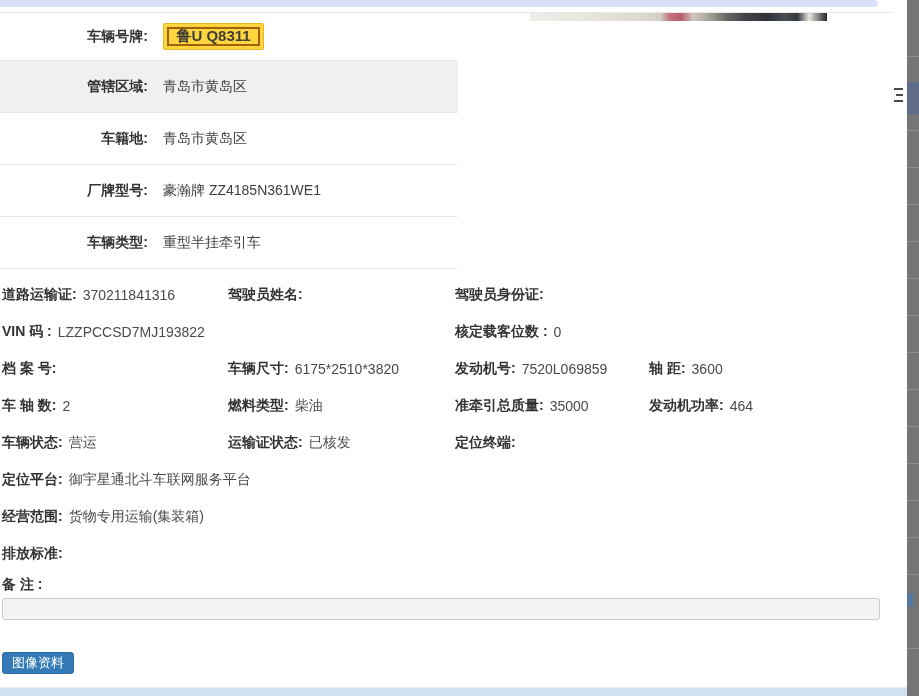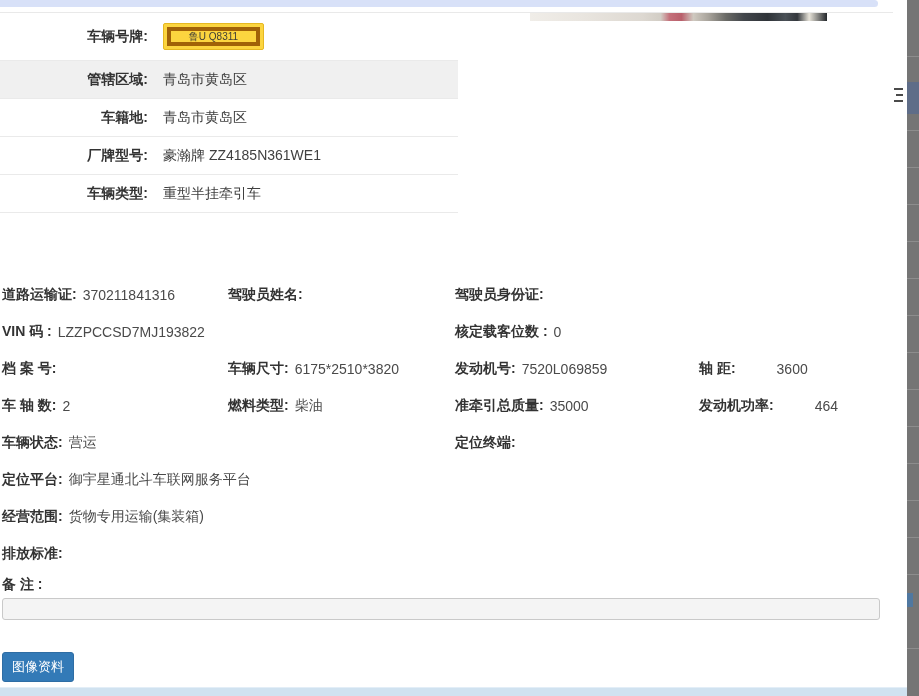--- a/index.html
+++ b/index.html
@@ -14,44 +14,44 @@
   .top-line { position:absolute; left:0; top:12px; width:893px; height:1px; background:#e9e9e9; }
 
   
   .photo-strip { position:absolute; left:530px; top:13px; width:297px; height:8px;
     background:linear-gradient(90deg,#f0ede8 0%,#e9e5df 18%,#ddd8d1 38%,#d2cdc5 44%,
       #c4707a 47%,#b95f6b 51%,#cfc9c0 55%,#a9a49c 60%,#6a6a66 66%,#42464b 72%,
       #2f3338 80%,#4a5056 86%,#33373c 90%,#e8e4da 94%,#23272b 100%); }
 
   
   .veh-table { position:absolute; left:0; top:13px; width:458px; }
-  .veh-row { display:flex; align-items:center; height:38px; border-bottom:1px solid #eaeaea; background:#fff; }
+  .veh-row { display:flex; align-items:center; height:52px; border-bottom:1px solid #eaeaea; background:#fff; }
   .veh-row.first { height:48px;align-items:center; }
   .veh-row.stripe { background:#f0f0f0; }
   .veh-label { width:148px; text-align:right; font-weight:bold; color:#333; font-size:14px; }
   .veh-value { padding-left:15px; color:#404040; font-size:14px; }
 
   .plate { margin-left:15px; width:101px; height:27px; background:#fcd53f;
            border:1px solid #e6b822; padding:3px; border-radius:2px; }
-  .plate-inner { width:100%; height:100%; border:4px solid #a16207; display:flex;
-                 align-items:center; justify-content:center; font-size:10px; color:#3f3d36; }
+  .plate-inner { width:100%; height:100%; border:2px solid #a16207; display:flex;
+                 align-items:center; justify-content:center; font-size:15px; color:#3f3d36;font-weight:bold; }
 
   
   .info { position:absolute; left:0; top:276px; width:905px; }
   .info-row { position:relative; height:37px; }
   .cell { position:absolute; top:0; height:37px; display:flex; align-items:center; white-space:nowrap; }
-  .c1 { left:2px; } .c2 { left:228px; } .c3 { left:455px; } .c4 { left:699px;gap:35px; }
+  .c1 { left:2px; } .c2 { left:228px; } .c3 { left:455px; } .c4 { left:649px; }
   .lab { font-weight:bold; color:#333; font-size:14px; }
   .val { color:#4a4a4a; font-size:14px; margin-left:6px; }
 
   .remark-row { position:absolute; left:2px; top:572px; height:26px; display:flex; align-items:center; }
   .remark-input { position:absolute; left:2px; top:598px; width:878px; height:22px;
                   background:#f4f4f4; border:1px solid #c9c9c9; border-radius:3px; }
 
-  .img-btn { position:absolute; left:2px; top:652px; height:30px; padding:0 9px;
+  .img-btn { position:absolute; left:2px; top:652px; height:22px; padding:0 9px;
              background:#337ab7; border:1px solid #2e6da4; border-radius:3px;
              color:#fff; font-size:13px; cursor:pointer;
              font-family:"Liberation Sans","DejaVu Sans",sans-serif; }
 
   .bottom-bar { position:absolute; left:0; top:687px; width:919px; height:9px;
                 background:#d0e2f0; border-top:1px solid #e3eef7; }
 
   
   .right-strip { position:absolute; left:907px; top:0; width:12px; height:696px; background:#757575; }
   .strip-line { position:absolute; left:0; width:12px; height:1px; background:#8d8d8d; }
@@ -156,20 +156,24 @@
       <div class="cell c4">
         <span class="lab">发动机功率:</span>
         <span class="val">464</span>
       </div>
     </div>
 
     <div class="info-row">
       <div class="cell c1">
         <span class="lab">车辆状态:</span>
         <span class="val">营运</span>
+      </div>
+      <div class="cell c2">
+        <span class="lab">运输证状态:</span>
+        <span class="val">已核发</span>
       </div>
       <div class="cell c3">
         <span class="lab">定位终端:</span>
         <span class="val"></span>
       </div>
     </div>
 
     <div class="info-row">
       <div class="cell c1">
         <span class="lab">定位平台:</span>

